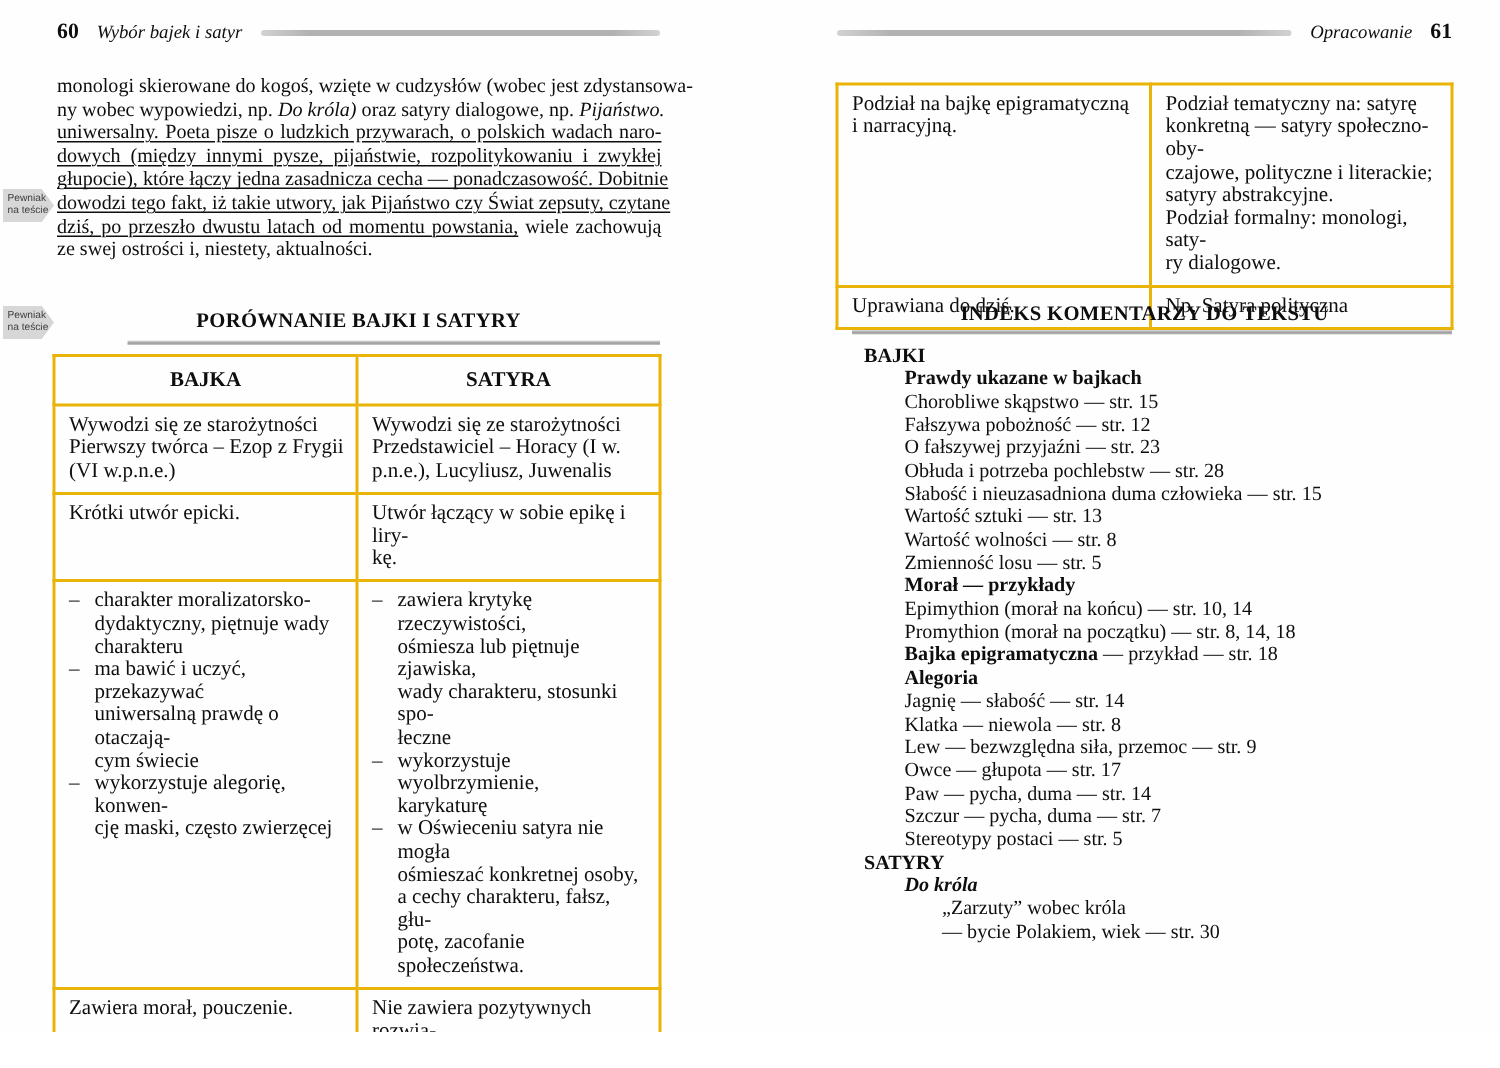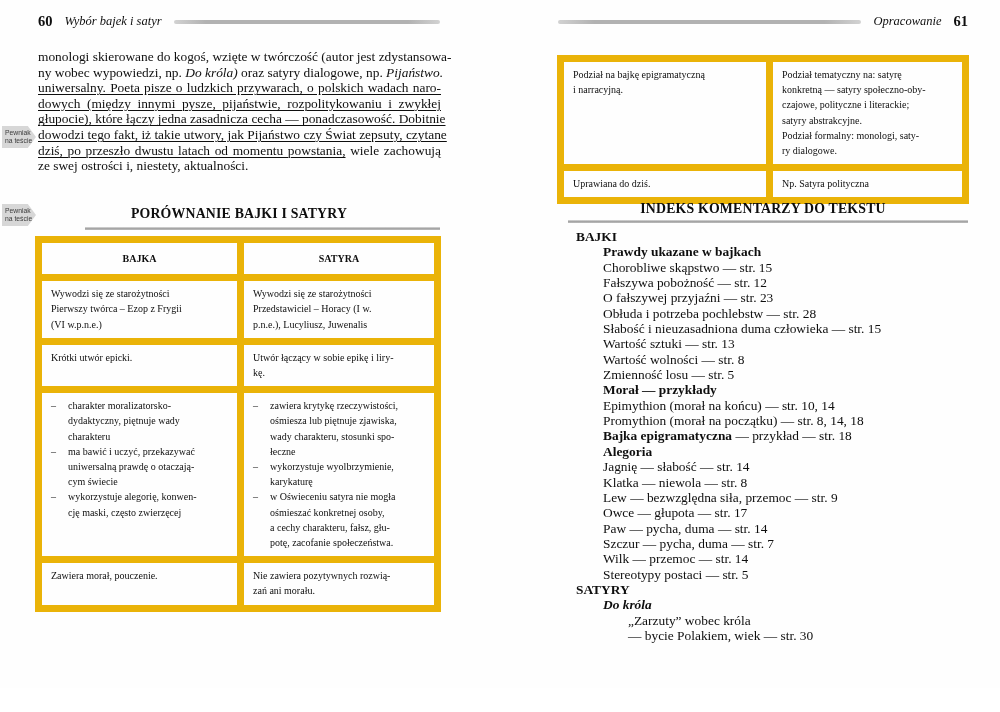--- a/index.html
+++ b/index.html
@@ -41,21 +41,21 @@
   .sec-title{position:absolute;text-align:center;font-weight:bold;font-size:13.8px;letter-spacing:.2px;}
   #cmp-title{left:38px;top:206px;width:402px;}
   #idx-title{left:558px;top:201px;width:410px;}
   .sec-rule{position:absolute;height:3px;
     background:linear-gradient(#dcdcdc,#9a9a9a 60%,#c8c8c8);}
   #cmp-rule{left:85px;top:227px;width:355px;}
   #idx-rule{left:568px;top:220px;width:400px;}
 
   
   table{border-collapse:collapse;position:absolute;table-layout:fixed;}
-  th,td{border:7px solid #eab308;vertical-align:top;font-size:10px;line-height:15.2px;
+  th,td{border:2px solid #eab308;vertical-align:top;font-size:14px;line-height:15.2px;
     padding:5px 7px 6px 9px;}
   table{border:1.5px solid #000;}
   th{font-weight:bold;padding:8px 4px;}
   .pre{white-space:pre-line;}
   #cmp-table{left:35px;top:236px;width:406px;}
   #cmp-table col:first-child{width:202px;}
   #cont-table{left:557px;top:55px;width:412px;}
   #cont-table col:first-child{width:209px;}
 
   .bul{display:flex;margin:0 0 0 0;}
@@ -83,21 +83,21 @@
   </div>
 
   <div class="pg-head" id="head-right">
     <span class="head-rule"></span>
     <span class="rtitle">Opracowanie</span>
     <span class="num">61</span>
   </div>
 
   <div id="intro">
       <div class="para">
-        <div class="tline"><span>monologi skierowane do kogoś, wzięte w twórczość (autor jest zdystansowa-</span></div>
+        <div class="tline"><span>monologi skierowane do kogoś, wzięte w cudzysłów (wobec jest zdystansowa-</span></div>
         <div class="tline last"><span>ny wobec wypowiedzi, np. </span><span class="it ">Do króla)</span><span> oraz satyry dialogowe, np. </span><span class="it ">Pijaństwo.</span></div>
       </div>
       <div class="para">
         <div class="tline"><span class="un">uniwersalny. Poeta pisze o ludzkich przywarach, o polskich wadach naro-</span></div>
         <div class="tline"><span class="un">dowych (między innymi pysze, pijaństwie, rozpolitykowaniu i zwykłej</span></div>
         <div class="tline"><span class="un">głupocie), które łączy jedna zasadnicza cecha — ponadczasowość. Dobitnie</span></div>
         <div class="tline"><span class="un">dowodzi tego fakt, iż takie utwory, jak Pijaństwo czy Świat zepsuty, czytane</span></div>
         <div class="tline"><span class="un">dziś, po przeszło dwustu latach od momentu powstania,</span><span> wiele zachowują</span></div>
         <div class="tline last"><span>ze swej ostrości i, niestety, aktualności.</span></div>
       </div>
@@ -234,21 +234,20 @@
       <div class="idx l1"><span>Epimythion (morał na końcu) — str. 10, 14</span></div>
       <div class="idx l1"><span>Promythion (morał na początku) — str. 8, 14, 18</span></div>
       <div class="idx l1"><span class="bold">Bajka epigramatyczna</span><span> — przykład — str. 18</span></div>
       <div class="idx l1"><span class="bold">Alegoria</span></div>
       <div class="idx l1"><span>Jagnię — słabość — str. 14</span></div>
       <div class="idx l1"><span>Klatka — niewola — str. 8</span></div>
       <div class="idx l1"><span>Lew — bezwzględna siła, przemoc — str. 9</span></div>
       <div class="idx l1"><span>Owce — głupota — str. 17</span></div>
       <div class="idx l1"><span>Paw — pycha, duma — str. 14</span></div>
       <div class="idx l1"><span>Szczur — pycha, duma — str. 7</span></div>
-      <div class="idx l1"><span>Wilk — przemoc — str. 14</span></div>
       <div class="idx l1"><span>Stereotypy postaci — str. 5</span></div>
       <div class="idx l0"><span class="bold">SATYRY</span></div>
       <div class="idx l1"><span class="boldit">Do króla</span></div>
       <div class="idx l2"><span>„Zarzuty” wobec króla</span></div>
       <div class="idx l2"><span>— bycie Polakiem, wiek — str. 30</span></div>
     </div>
 
 </div>
 
 </body></html>

